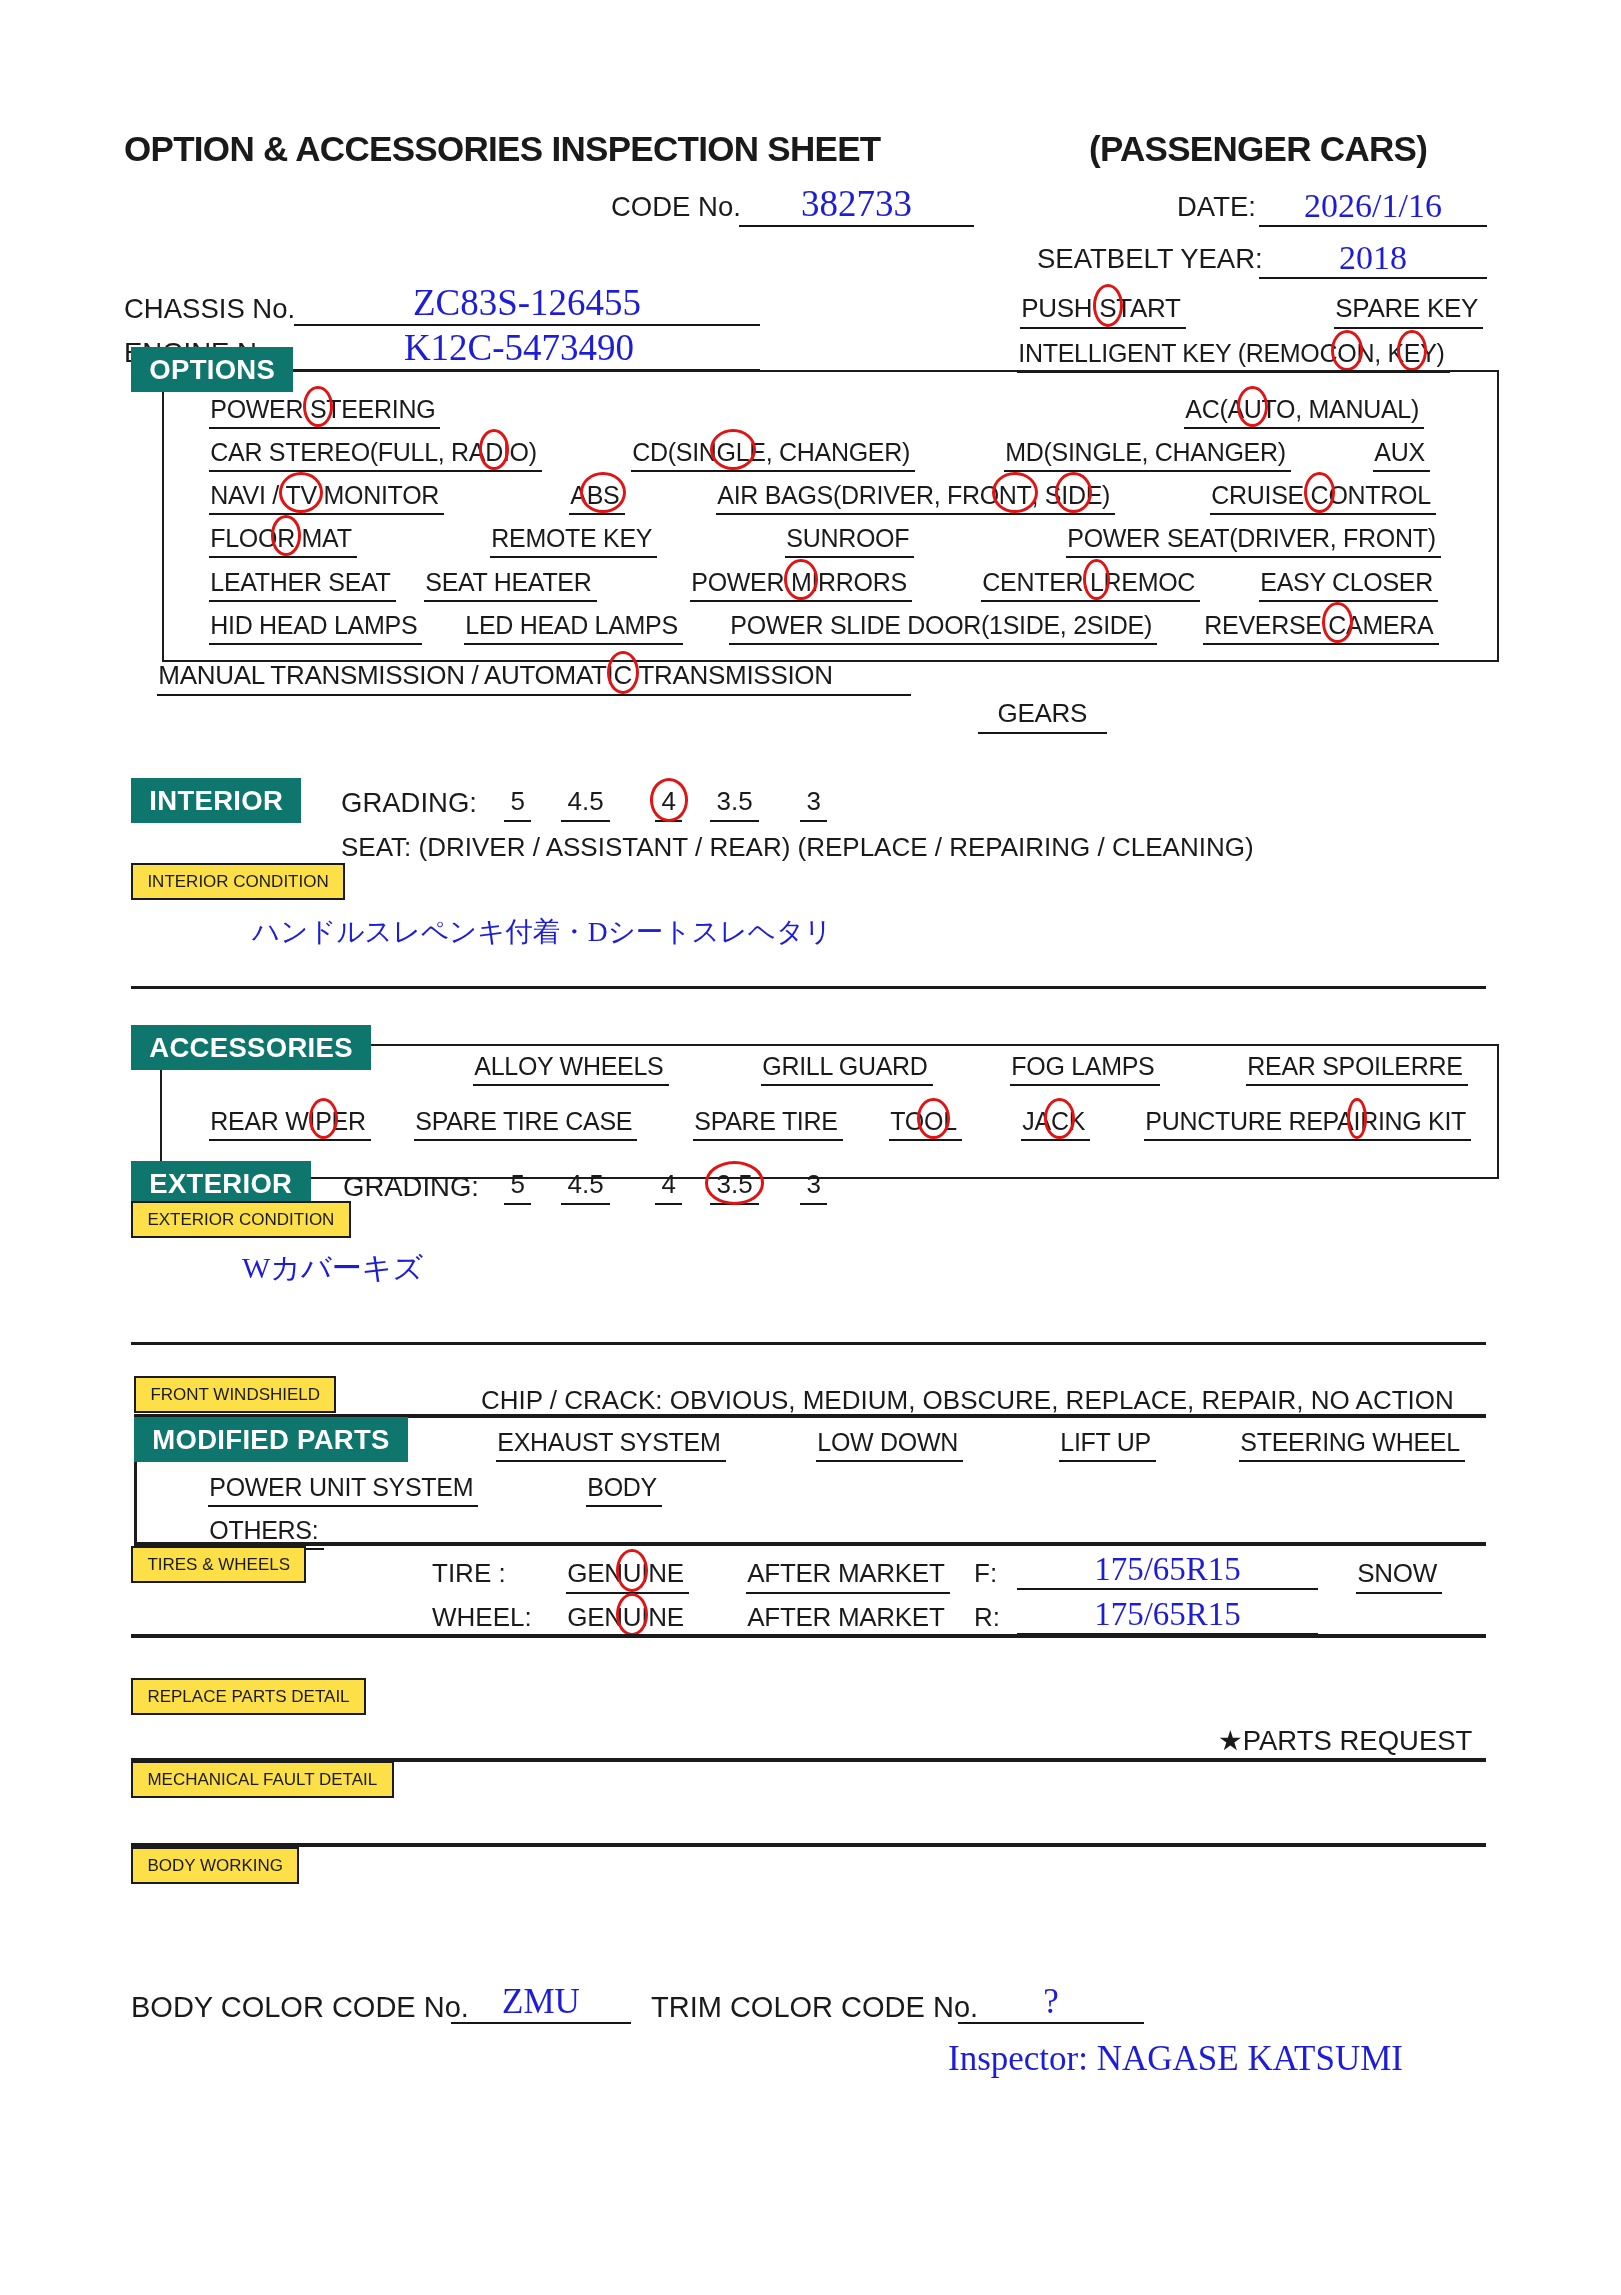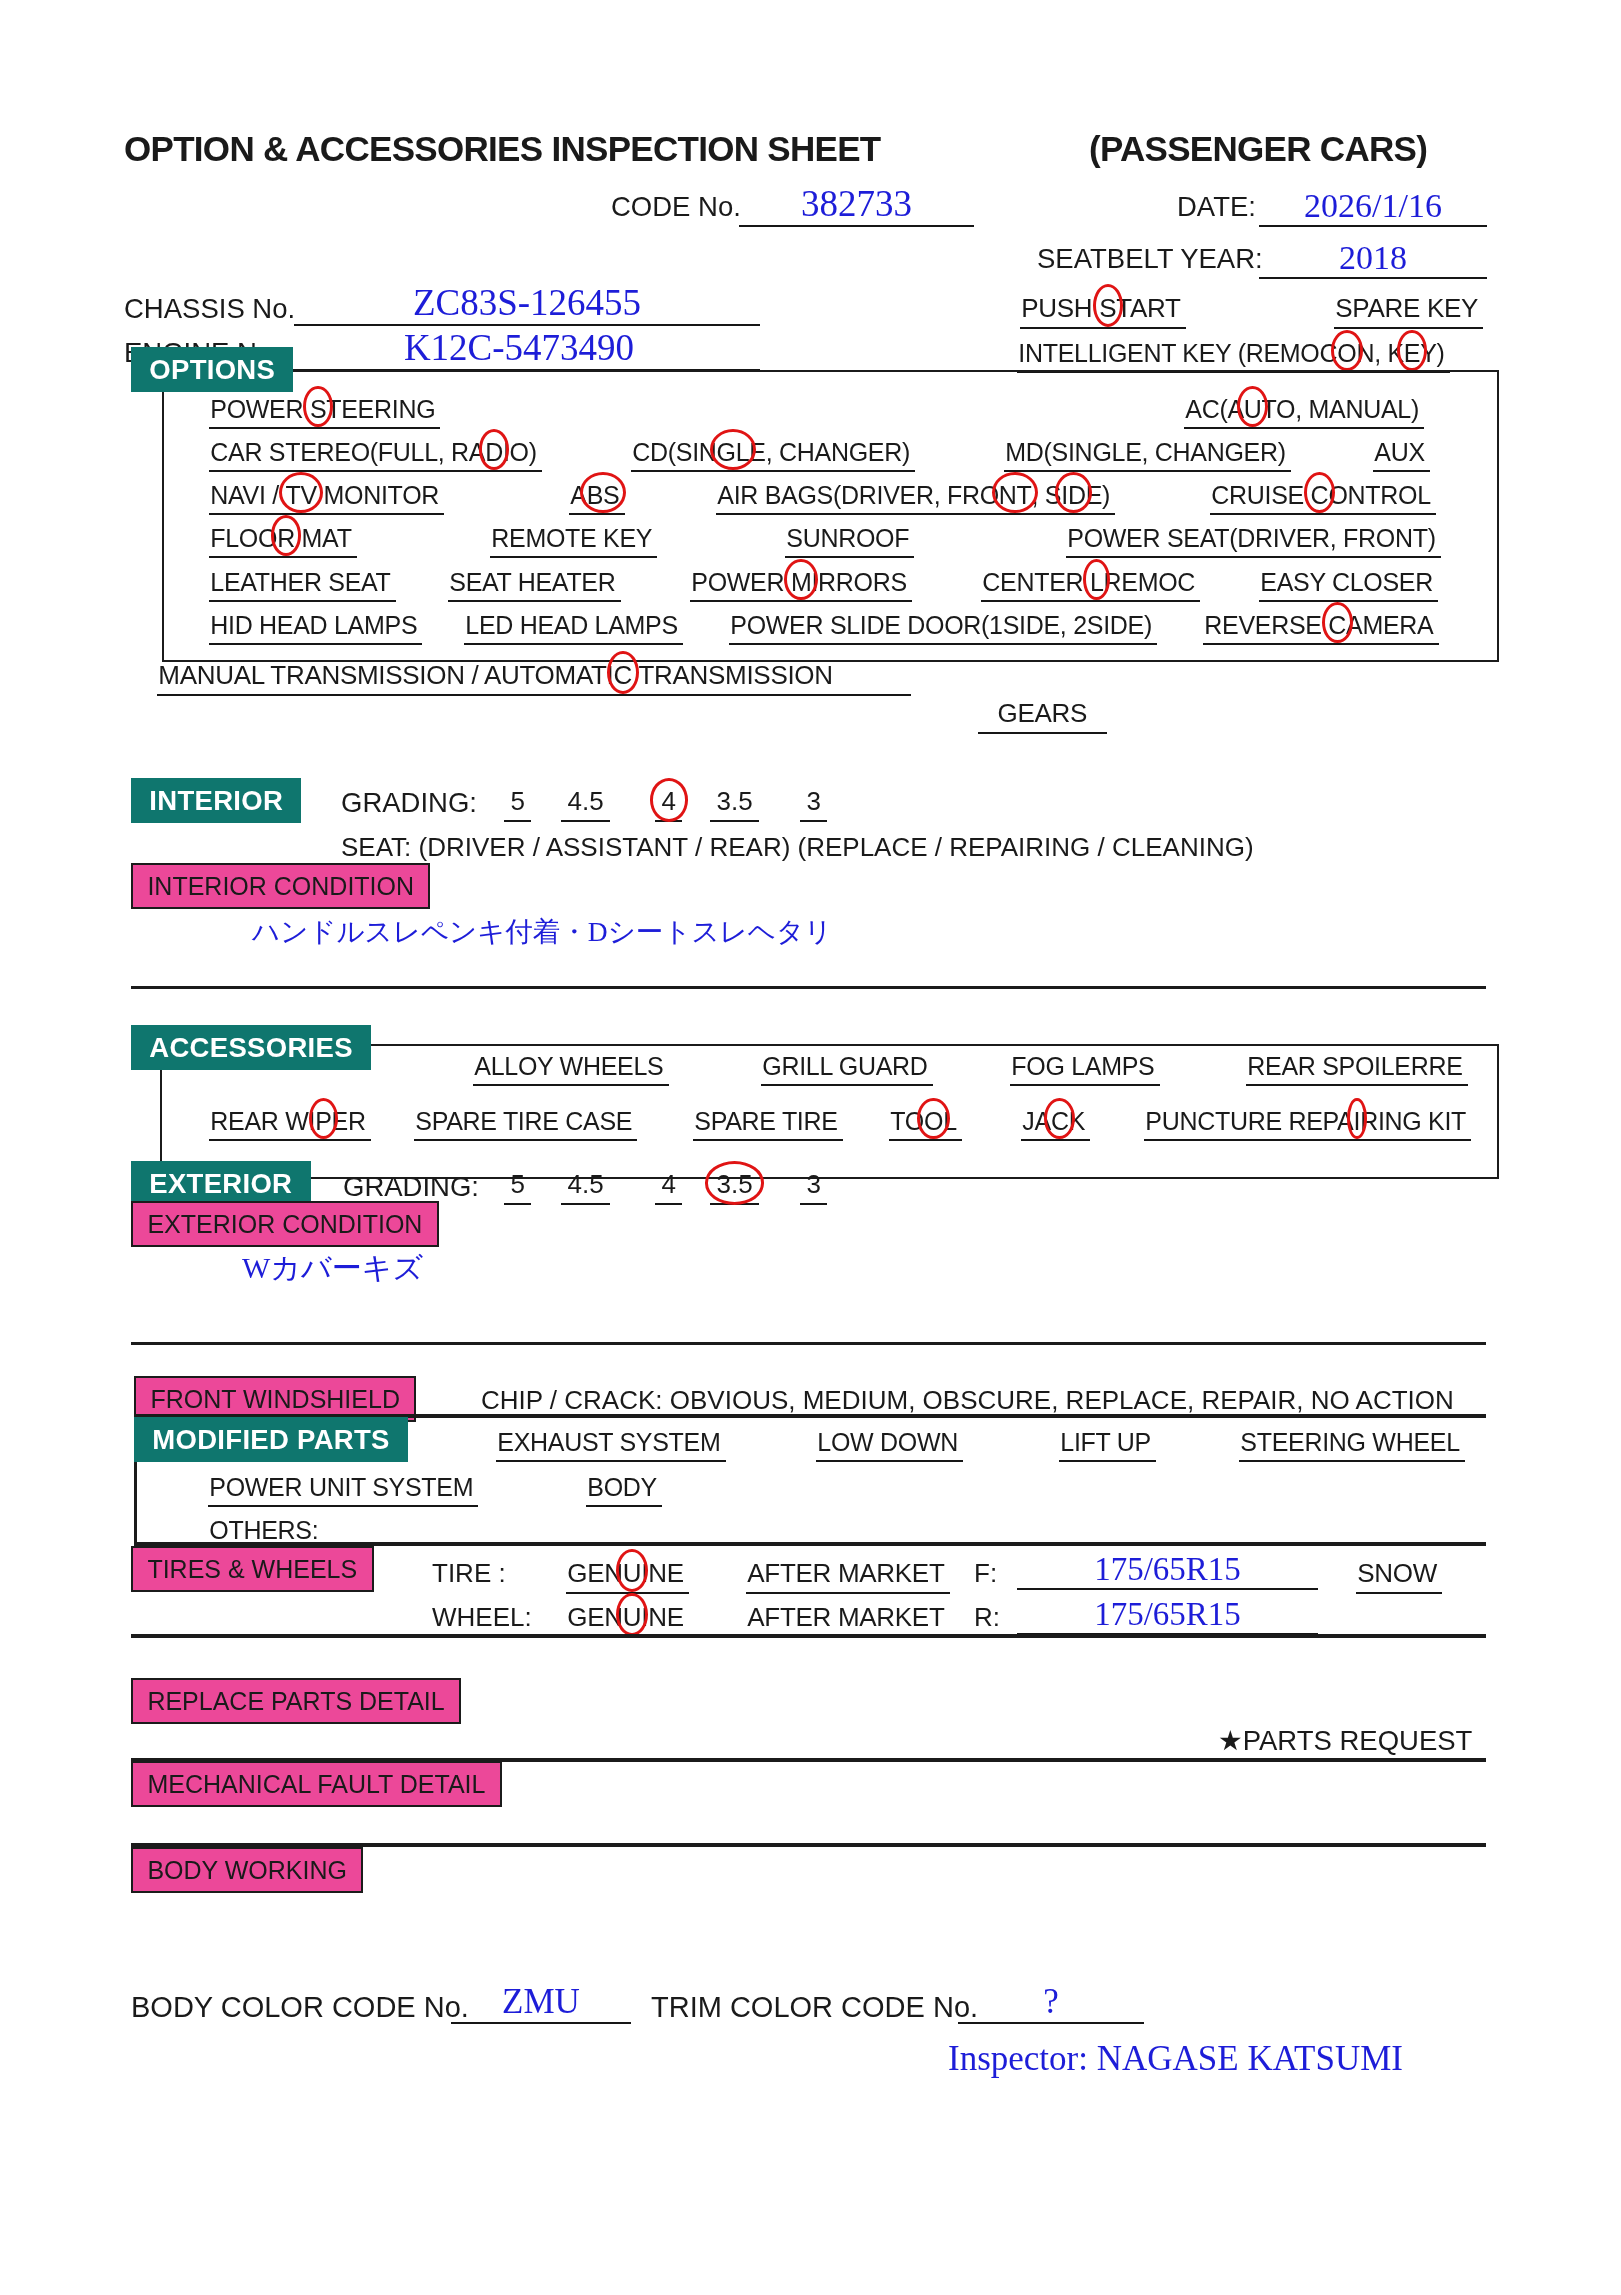--- a/index.html
+++ b/index.html
@@ -15,22 +15,22 @@
     content:"";position:absolute;left:-6.5px;right:-6.5px;top:-9.2px;bottom:-2.6px;
     border:3.9px solid #e01414;border-radius:50%;pointer-events:none;
   }
   .grade{position:absolute;font-size:26px;border-bottom:2.6px solid #161616;padding:0 6.5px 3.3px 6.5px;}
   .grade.c::before{left:-5.2px;right:-5.2px;top:-7.8px;bottom:-1.3px;}
   .blacklab{
     position:absolute;background:#0f766e;color:#ffffff;font-weight:bold;
     font-size:27.5px;padding:6.5px 18.3px;letter-spacing:0.3px;white-space:nowrap;
   }
   .whitelab{
-    position:absolute;background:#ec4899;border:2.6px solid #1b1b1b;
-    font-size:25px;padding:6.5px 14.4px;white-space:nowrap;
+    position:absolute;background:#fde047;border:2.6px solid #1b1b1b;
+    font-size:17px;padding:6.5px 14.4px;white-space:nowrap;
   }
   .frame{position:absolute;border:2.6px solid #1b1b1b;}
   .rule{position:absolute;background:#1b1b1b;height:2.6px;}
   .rule.thick{height:3.9px;}
   .vline{position:absolute;background:#1b1b1b;width:2.6px;}
   .hw{font-family:Liberation Serif, serif;color:#1d1dd8;}
   .field{
     position:absolute;border-bottom:2.6px solid #161616;
     display:flex;align-items:flex-end;justify-content:center;
   }
@@ -89,21 +89,21 @@
   <span class="item u" style="left:569px;top:481px"><span>A</span><span class="c">BS</span></span>
   <span class="item u" style="left:716px;top:481px"><span>AIR BAGS(DRIVER, FRO</span><span class="c">NT</span><span>, S</span><span class="c">ID</span><span>E)</span></span>
   <span class="item u" style="left:1210px;top:481px"><span>CRUISE </span><span class="c">C</span><span>ONTROL</span></span>
 
   <span class="item u" style="left:209px;top:524px"><span>FLOO</span><span class="c">R</span><span> MAT</span></span>
   <span class="item u" style="left:490px;top:524px">REMOTE KEY</span>
   <span class="item u" style="left:785px;top:524px">SUNROOF</span>
   <span class="item u" style="left:1066px;top:524px">POWER SEAT(DRIVER, FRONT)</span>
 
   <span class="item u" style="left:209px;top:568px">LEATHER SEAT</span>
-  <span class="item u" style="left:448px;top:568px">SEAT HEATER</span>
+  <span class="item u" style="left:424px;top:568px">SEAT HEATER</span>
   <span class="item u" style="left:690px;top:568px"><span>POWER </span><span class="c">M</span><span>IRRORS</span></span>
   <span class="item u" style="left:981px;top:568px"><span>CENTER </span><span class="c">L</span><span>REMOC</span></span>
   <span class="item u" style="left:1259px;top:568px">EASY CLOSER</span>
 
   <span class="item u" style="left:209px;top:611px">HID HEAD LAMPS</span>
   <span class="item u" style="left:464px;top:611px">LED HEAD LAMPS</span>
   <span class="item u" style="left:729px;top:611px">POWER SLIDE DOOR(1SIDE,  2SIDE)</span>
   <span class="item u" style="left:1203px;top:611px"><span>REVERSE </span><span class="c">C</span><span>AMERA</span></span>
 
   <span class="item u t40" style="left:157px;top:660px;padding-right:78px"><span>MANUAL TRANSMISSION / AUTOMATI</span><span class="c">C</span><span> TRANSMISSION</span></span>

